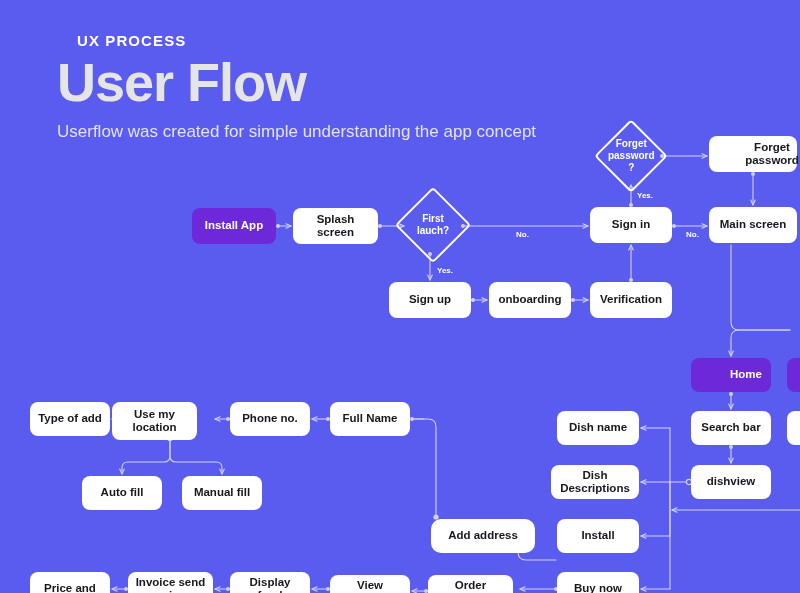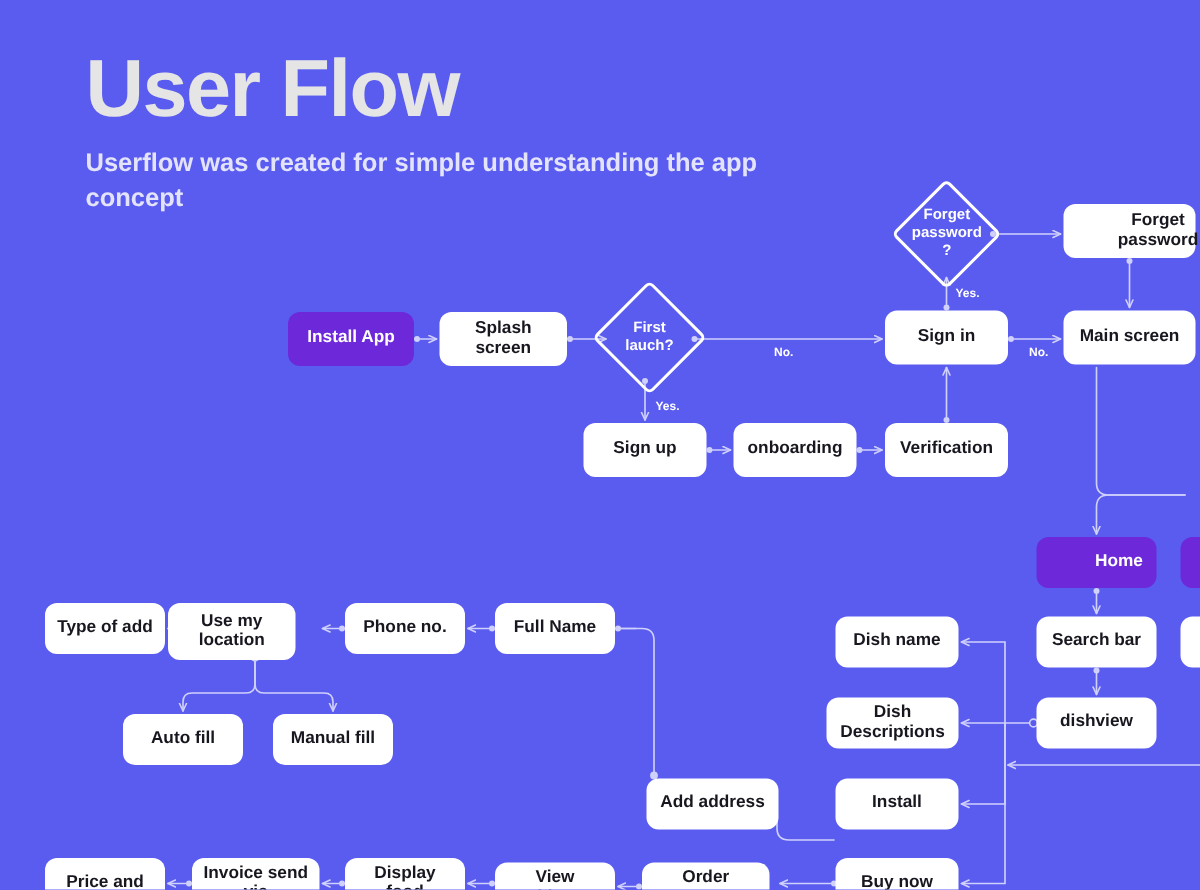--- a/index.html
+++ b/index.html
@@ -41,21 +41,21 @@
   .hdr-title {
     font-size: 54px;
     font-weight: bold;
     color: #e5e5e5;
     letter-spacing: -1px;
     line-height: 1;
     margin: 0 0 12px 0;
   }
   .hdr-sub {
     font-size: 17px;
-    font-weight: bold;
+    font-weight: normal;
     color: #e3e3fb;
     line-height: 1.35;
     max-width: 480px;
     margin: 0;
   }
 
   
   .node {
     position: absolute;
     background: #ffffff;
@@ -187,20 +187,21 @@
       <path d="M326,589 L312,589" marker-end="url(#arw)"></path>
       <circle cx="426" cy="591" r="2" fill="#cfd0fb" stroke="none"></circle>
       <path d="M424,591 L412,591" marker-end="url(#arw)"></path>
       <circle cx="556" cy="589" r="2" fill="#cfd0fb" stroke="none"></circle>
       <path d="M554,589 L520,589" marker-end="url(#arw)"></path>
 
     </g>
   </svg>
 
   <div class="hdr">
+    <div class="hdr-eyebrow">UX PROCESS</div>
     <div class="hdr-title">User Flow</div>
     <div class="hdr-sub">Userflow was created for simple understanding the app concept</div>
   </div>
 
   <div id="node-layer">
       <div class="node dark" style="left: 192px; top: 208px; width: 84px; height: 36px;">
         <span class="">Install App</span>
       </div>
       <div class="node" style="left: 293px; top: 208px; width: 85px; height: 36px;">
         <span class="">Splash screen</span>
@@ -267,21 +268,21 @@
       </div>
       <div class="node" style="left: 330px; top: 402px; width: 80px; height: 34px;">
         <span class="">Full Name</span>
       </div>
       <div class="node" style="left: 82px; top: 476px; width: 80px; height: 34px;">
         <span class="">Auto fill</span>
       </div>
       <div class="node" style="left: 182px; top: 476px; width: 80px; height: 34px;">
         <span class="">Manual fill</span>
       </div>
-      <div class="node" style="left: 431px; top: 519px; width: 88px; height: 34px;">
+      <div class="node" style="left: 431px; top: 519px; width: 104px; height: 34px; border-radius: 10px;">
         <span class="">Add address</span>
       </div>
       <div class="node" style="left: 30px; top: 572px; width: 80px; height: 34px;">
         <span class="">Price and</span>
       </div>
       <div class="node" style="left: 128px; top: 572px; width: 85px; height: 34px;">
         <span class="">Invoice send via</span>
       </div>
       <div class="node" style="left: 230px; top: 572px; width: 80px; height: 34px;">
         <span class="">Display food</span>

